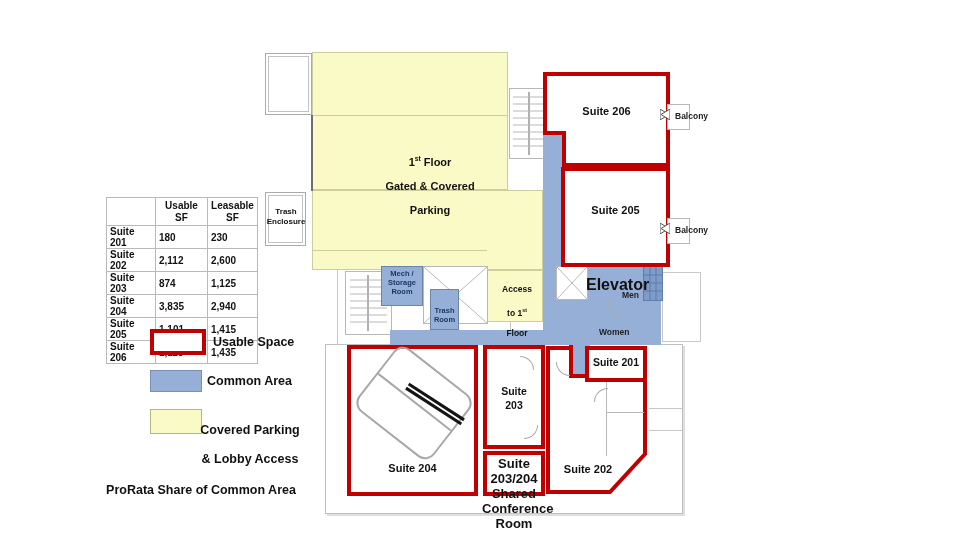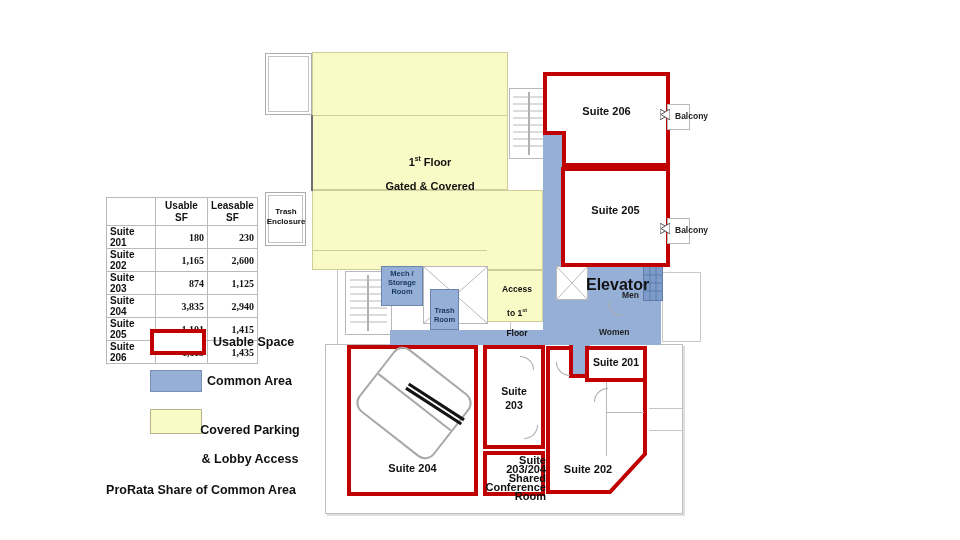--- a/index.html
+++ b/index.html
@@ -13,21 +13,21 @@
   .blue{background:#95AFD6;}
   .bluebox{background:#95AFD6;border:1px solid #6b84ad;color:#17375E;}
   .whitebox{background:#fff;border:1px solid #b8b8b8;}
   .red-room{background:#fff;border:4px solid #C00000;}
   .gline{background:#c6c6c6;}
   
   #sf-table{border-collapse:collapse;table-layout:fixed;font-size:10px;}
   #sf-table td{border:1px solid #b9b9b9;padding:0 3px;vertical-align:middle;}
   .t-head{text-align:center;height:27px;line-height:12px;}
   .t-name{height:13px;text-align:left;}
-  .t-val{height:13px;text-align:right;font-family:Liberation Serif, serif;}
+  .t-val{height:13px;text-align:left;}
   sup{font-size:0.62em;}
   .arc{position:absolute;width:14px;height:14px;border-left:1px solid #aaa;
        border-bottom:1px solid #aaa;border-bottom-left-radius:100%;box-sizing:border-box;}
 </style>
 </head>
 <body>
 
 <div id="stage">
 
   <div class="abs" style="left:337px;top:265px;width:174px;height:80px;border:1px solid #c8c8c8;background:#fff;"></div>
@@ -37,20 +37,21 @@
   <div class="abs gline" style="left:649px;top:430px;width:33px;height:1px;"></div>
 
   <div class="abs yellow" style="left:312px;top:52px;width:196px;height:138px;"></div>
   <div class="abs" style="left:313px;top:115px;width:194px;height:1px;background:#cdcd9e;"></div>
   <div class="abs yellow" style="left:312px;top:190px;width:231px;height:80px;"></div>
   <div class="abs" style="left:313px;top:250px;width:174px;height:1px;background:#cdcd9e;"></div>
   <div class="abs yellow" style="left:487px;top:270px;width:56px;height:52px;"></div>
   <div class="lbl ctr" style="left:330px;top:141px;width:200px;font-size:11px;line-height:12px;">
     <div><span>1</span><sup>st</sup><span> Floor</span></div>
     <div>Gated &amp; Covered</div>
+    <div>Parking</div>
   </div>
 
   <div class="abs" style="left:265px;top:53px;width:47px;height:62px;border:1px solid #ababab;background:#fff;">
     <div class="abs" style="left:2px;top:2px;right:2px;bottom:2px;border:1px solid #c2c2c2;"></div>
   </div>
   <div class="abs" style="left:265px;top:192px;width:41px;height:54px;border:1px solid #ababab;background:#fff;">
     <div class="abs" style="left:2px;top:2px;right:2px;bottom:2px;border:1px solid #c2c2c2;"></div>
   </div>
   <div class="lbl ctr" style="left:260px;top:207px;width:52px;font-size:8px;line-height:10px;">Trash
 Enclosure</div>
@@ -147,21 +148,21 @@
     <div class="abs" style="left:0;top:36px;width:100%;height:0;border-top:2px solid #a8a8a8;"></div>
   </div>
   <div class="abs" style="left:402px;top:400px;width:66px;height:8px;border-top:3px solid #141414;border-bottom:3px solid #141414;transform:rotate(33deg);"></div>
   <div class="lbl ctr" style="left:347px;top:462px;width:131px;font-size:11px;">Suite 204</div>
 
   <div class="abs red-room" style="left:483px;top:345px;width:62px;height:104px;"></div>
   <div class="lbl ctr" style="left:483px;top:384px;width:62px;font-size:10.5px;line-height:14px;">Suite
 203</div>
 
   <div class="abs red-room" style="left:483px;top:451px;width:62px;height:45px;"></div>
-  <div class="lbl ctr" style="left:482px;top:456px;width:64px;font-size:11px;line-height:9px;text-align:right;">Suite 203/204
+  <div class="lbl ctr" style="left:482px;top:456px;width:64px;font-size:13px;line-height:15px;">Suite 203/204
 Shared
 Conference Room</div>
 
   <div class="arc" style="left:556px;top:362px;"></div>
   <div class="arc" style="left:594px;top:388px;transform:rotate(90deg);"></div>
   <div class="arc" style="left:520px;top:356px;transform:rotate(180deg);"></div>
   <div class="arc" style="left:608px;top:302px;"></div>
   <div class="arc" style="left:524px;top:425px;transform:rotate(270deg);"></div>
 
   <div class="abs whitebox" style="left:667px;top:104px;width:23px;height:26px;"></div>
@@ -193,21 +194,21 @@
         <td class="t-head">Leasable
 SF</td>
       </tr>
       <tr>
         <td class="t-name">Suite 201</td>
         <td class="t-val">180</td>
         <td class="t-val">230</td>
       </tr>
       <tr>
         <td class="t-name">Suite 202</td>
-        <td class="t-val">1,165</td>
+        <td class="t-val">2,112</td>
         <td class="t-val">2,600</td>
       </tr>
       <tr>
         <td class="t-name">Suite 203</td>
         <td class="t-val">874</td>
         <td class="t-val">1,125</td>
       </tr>
       <tr>
         <td class="t-name">Suite 204</td>
         <td class="t-val">3,835</td>

